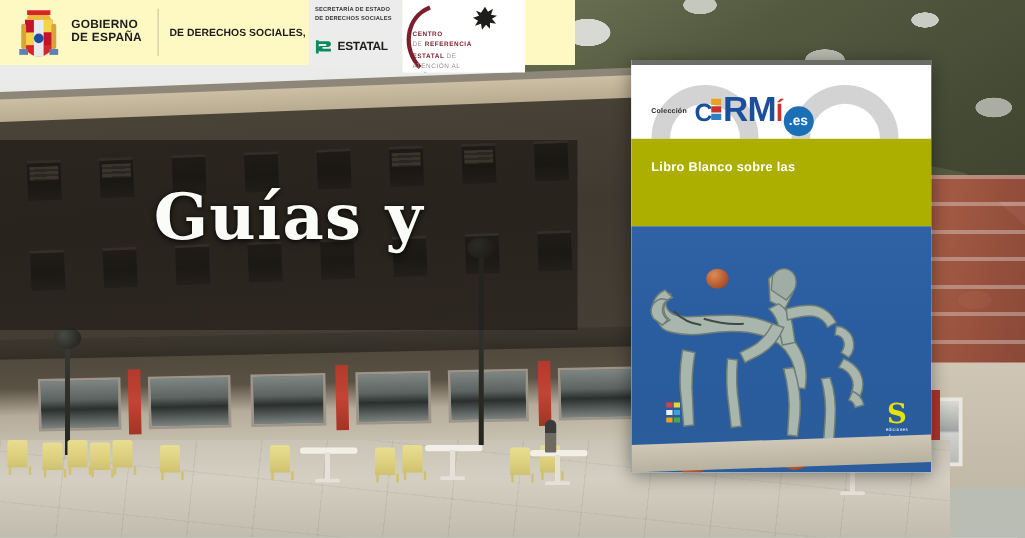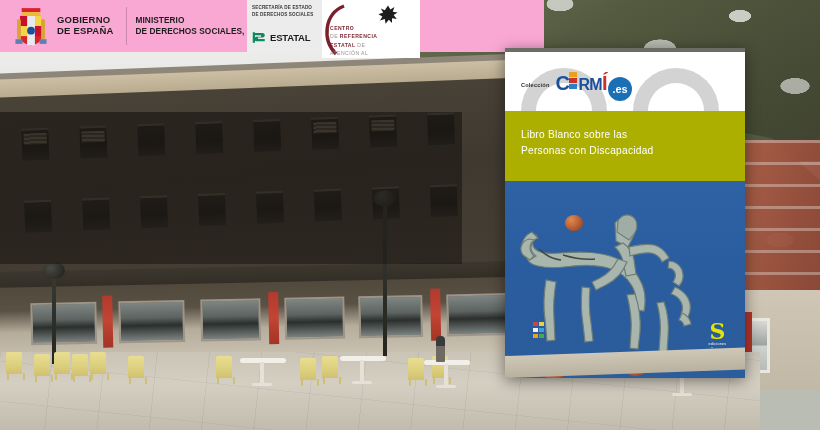--- a/index.html
+++ b/index.html
@@ -155,22 +155,22 @@
     background:radial-gradient(circle at 35% 35%,#4a4a44,#1d1d18);
   }
   .person {
     position:absolute; width:9px; height:26px;
     background:linear-gradient(180deg,#3a3a3a 0 40%,#6e6a62 40% 100%);
     border-radius:4px 4px 1px 1px;
   }
 
   
   .govbar {
-    position:absolute; left:0; top:0; width:544px; height:52px;
-    background:#f9a8d4; display:flex; align-items:center;
+    position:absolute; left:0; top:0; width:460px; height:52px;
+    background:#fef9c3; display:flex; align-items:center;
   }
   .crest { width:38px; height:42px; margin:0 7px 0 12px; flex:0 0 auto; }
   .gov-txt {
     color:#1d1d1b; line-height:1.12; letter-spacing:.2px;
     font-weight:bold; font-size:9.5px; padding-right:10px;
   }
   .sep { width:1px; height:38px; background:rgba(0,0,0,.18); margin:0 9px 0 2px; }
   .min-txt { color:#1d1d1b; font-size:8.3px; font-weight:bold; line-height:1.32; letter-spacing:.05px; }
 
   .secbox {
@@ -228,35 +228,35 @@
   .coll-row {
     position:absolute; left:16px; top:20px; display:flex; align-items:center; gap:6px;
   }
   .coll-label { font-size:5.6px; font-weight:bold; color:#2b2b2b; letter-spacing:.2px; }
   .cermi { display:flex; align-items:baseline; }
   .cermi .c { font-size:20px; font-weight:bold; color:#1b4f9c; letter-spacing:-.6px; font-family:"Liberation Sans",sans-serif; }
   .cermi .dotbox { position:relative; width:9px; height:18px; }
   .cermi .dotbox .d1 { position:absolute; left:0; top:0px; width:8px; height:5px; background:#e8a21c; }
   .cermi .dotbox .d2 { position:absolute; left:0; top:6px; width:8px; height:5px; background:#c8342c; }
   .cermi .dotbox .d3 { position:absolute; left:0; top:12px; width:8px; height:5px; background:#2f7fc4; }
-  .cermi .rm { font-size:16px; font-weight:bold; color:#1b4f9c; letter-spacing:-.6px; }
+  .cermi .rm { font-size:28px; font-weight:bold; color:#1b4f9c; letter-spacing:-.6px; }
   .cermi .i  { font-size:20px; font-weight:bold; color:#c8342c; letter-spacing:-.6px; }
   .cermi .es {
     display:inline-flex; align-items:center; justify-content:center;
     width:24px; height:24px; border-radius:50%;
     background:#1b6fb5; color:#fff; font-size:11px; font-weight:bold;
     margin-left:1px; position:relative; top:3px;
   }
 
   .book-band {
     position:relative; width:100%; height:70px; background:#adaf00;
     padding:16px 0 0 16px;
   }
   .book-title {
-    color:#fff; font-size:10.2px; line-height:1.55; letter-spacing:.25px;
+    color:#fff; font-size:10.2px; line-height:1.55; letter-spacing:.25px;font-weight:bold;
   }
   .book-title span { display:block; }
 
   .book-img {
     position:relative; width:100%; height:197px;
     background:linear-gradient(180deg,#2f62a4 0%,#2a5d9f 45%,#2b5c9b 100%);
     overflow:hidden;
   }
   .roofline {
     position:absolute; left:0; bottom:0; width:100%; height:22px;
@@ -375,21 +375,20 @@
     </svg>
 
     <div class="gov-txt">
       <div>GOBIERNO</div>
       <div>DE ESPAÑA</div>
     </div>
 
     <div class="sep"></div>
 
     <div class="min-txt">
-      <div>MINISTERIO</div>
       <div>DE DERECHOS SOCIALES, CONSUMO</div>
     </div>
   </div>
 
   <div class="secbox">
     <div class="sec-txt">SECRETARÍA DE ESTADO</div>
     <div class="sec-txt">DE DERECHOS SOCIALES</div>
   </div>
 
   <div class="imserso">
@@ -418,20 +417,21 @@
         <span>ESTATAL</span>
         <span class="lt">DE</span>
       </div>
       <div class="lt">ATENCIÓN AL</div>
       <div>DAÑO CEREBRAL</div>
     </div>
   </div>
 
   <div class="title-band"></div>
   <div class="title">
+    <span class="l1">Guías  y</span>
   </div>
 
   <div class="book">
     <div class="book-top"></div>
 
     <div class="book-head">
       <span class="arc-l"></span>
       <span class="arc-r"></span>
       <div class="coll-row">
         <span class="coll-label">Colección</span>
@@ -445,21 +445,20 @@
           <span class="rm">RM</span>
           <span class="i">Í</span>
           <span class="es">.es</span>
         </span>
       </div>
     </div>
 
     <div class="book-band">
       <div class="book-title">
         <span>Libro Blanco sobre las</span>
-        <span>Personas con Discapacidad</span>
       </div>
     </div>
 
     <div class="book-img">
       <svg class="horse" viewBox="0 0 180 160">
         <g fill="#a8b6ae" stroke="#6e7d76" stroke-width="1.2">
           <path d="M16 36c-6 4-10 12-9 20 1 7 6 10 12 11 8 2 18 2 26 1 14-2 30-3 44 1 11 3 19 9 24 18 4 7 5 16 4 24l8 1c2-10 1-22-4-31-6-12-17-20-30-24-16-5-34-4-50-3-8 .5-16 1-22-2-4-2-6-6-5-10 .6-3 2-5 4-6z"></path>
           <path d="M13 33c-5 2-9 7-10 12-.6 4 .5 8 3 11l6 4 5-3c-3-2-5-5-5-9 0-4 3-8 7-9z"></path>
           <path d="M10 40c-4 1-7 4-8 8-.5 3 .4 6 2 8l7 5 4-4c-2-2-4-5-4-8 0-4 2-7 5-8z"></path>
           <path d="M27 81c-2 13-3 26-1 39l2 22 8-1-1-22c-1-12 0-24 2-36z"></path>

